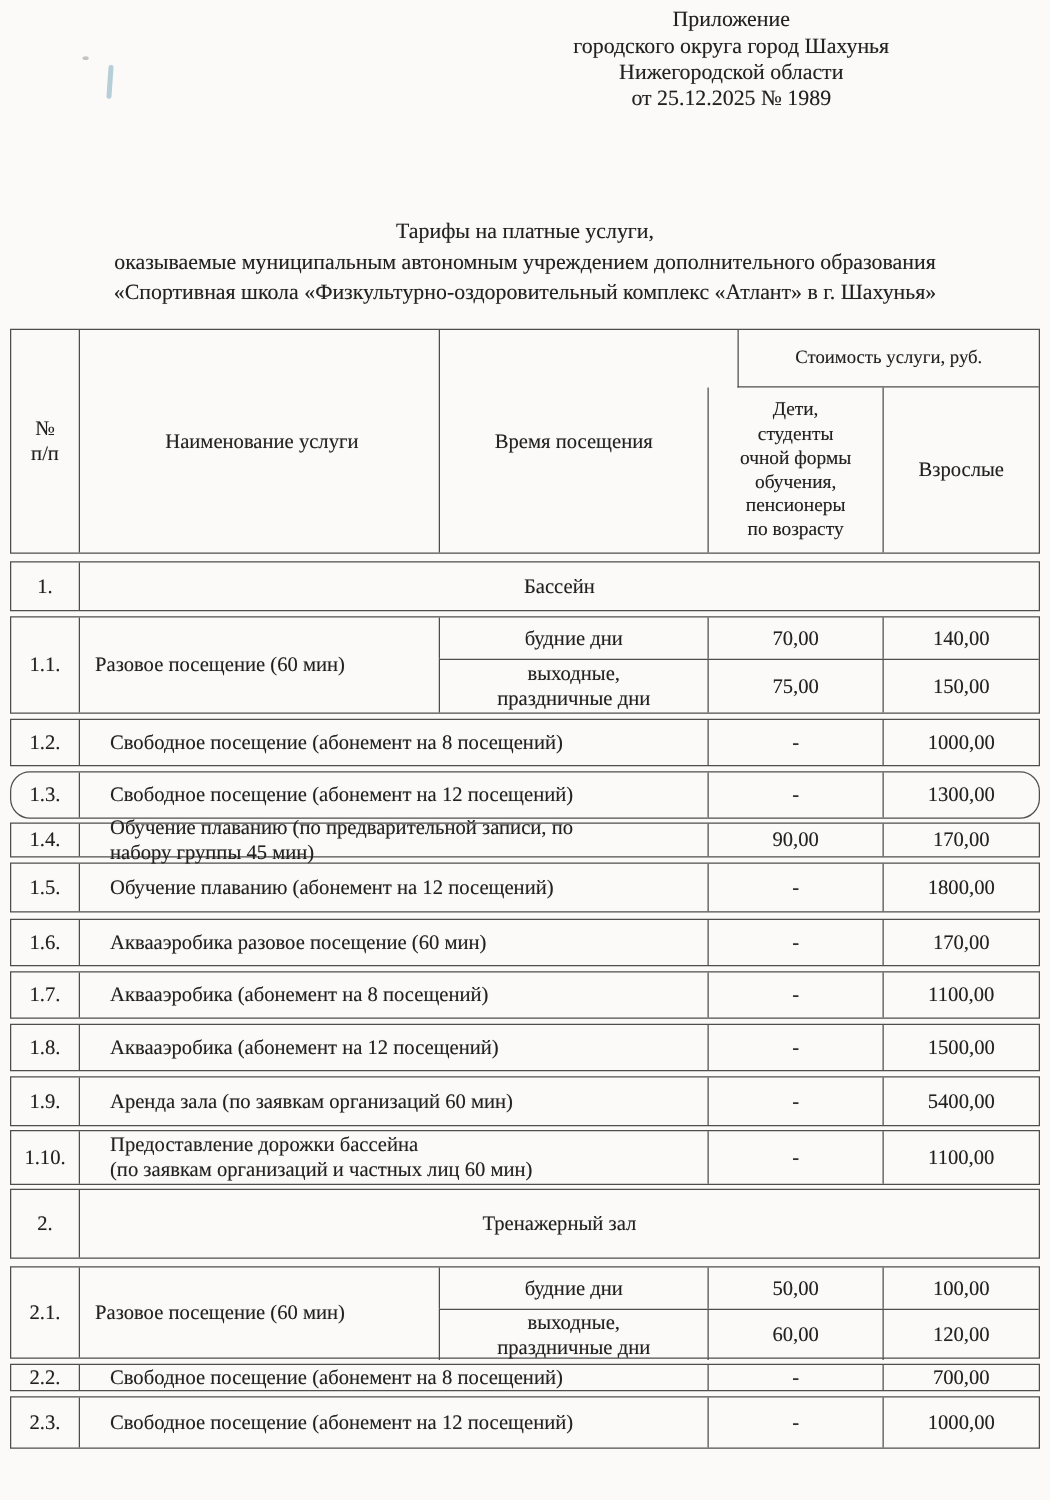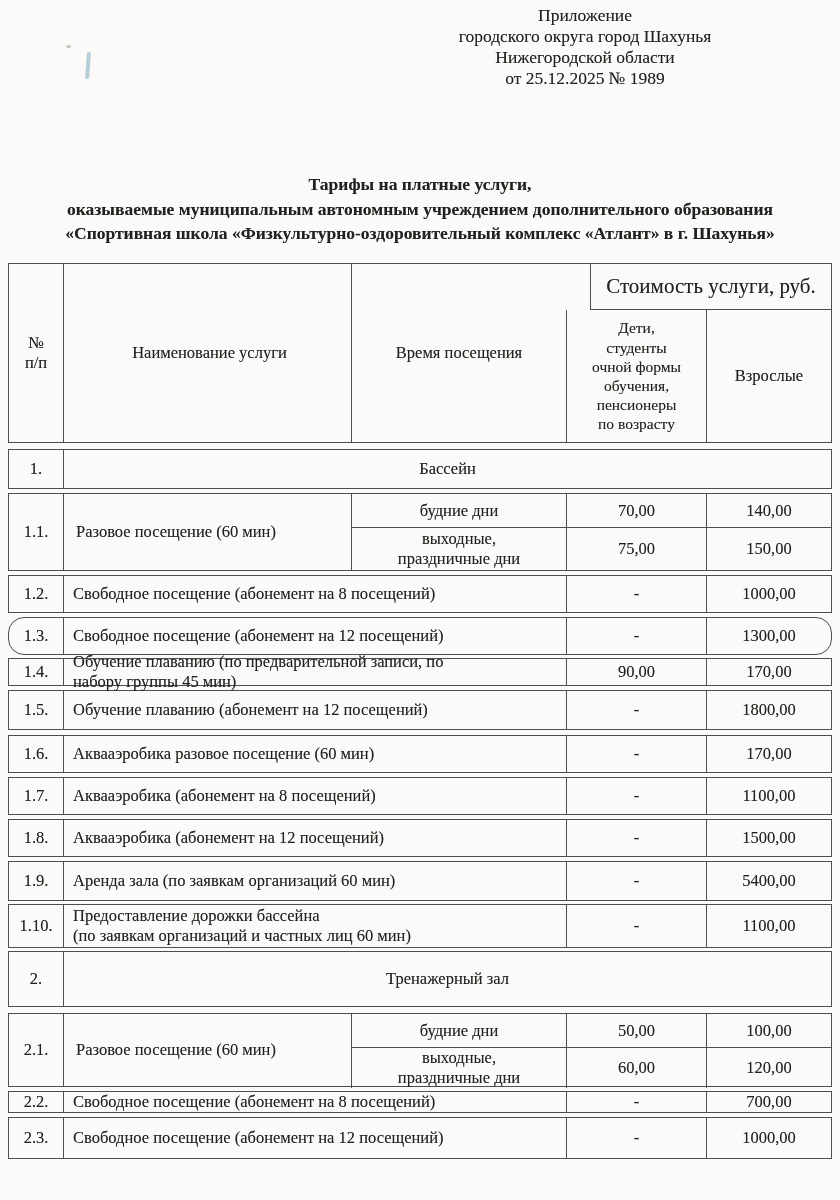--- a/index.html
+++ b/index.html
@@ -26,51 +26,51 @@
   .artifact-dot{
     position:absolute;left:66px;top:45px;width:5px;height:3px;
     background:#b9b6b2;border-radius:50%;opacity:.8;
   }
   .doc-header{
     position:absolute;top:5px;left:363px;width:444px;
     text-align:center;font-size:17.5px;line-height:21px;
   }
   .doc-title{
     position:absolute;top:172px;left:0;width:840px;
-    text-align:center;font-size:17.5px;line-height:24.5px;font-weight:bold;
+    text-align:center;font-size:17.5px;line-height:24.5px;
   }
   
   .table-wrap{position:absolute;left:8px;top:263px;width:824px;}
   .trow{
     display:flex;align-items:stretch;
     border:1px solid var(--bc);
     background:transparent;
   }
   .cell{
     display:flex;align-items:center;justify-content:center;
     text-align:center;font-size:16.5px;line-height:1.2;
     white-space:pre-line;
   }
   .c-num{flex:0 0 54px;}
   .c-name{flex:0 0 288px;border-left:1px solid var(--bc);
     justify-content:flex-start;text-align:left;padding:2px 8px 2px 12px;}
   .c-namespan{flex:0 0 503px;border-left:1px solid var(--bc);
-    justify-content:flex-start;text-align:left;padding:2px 8px 2px 9px;}
+    justify-content:flex-start;text-align:left;padding:2px 8px 2px 24px;}
   .c-time{flex:0 0 215px;border-left:1px solid var(--bc);}
   .c-kids{flex:0 0 140px;border-left:1px solid var(--bc);}
   .c-adult{flex:1;border-left:1px solid var(--bc);}
   .c-sectionspan{flex:1;border-left:1px solid var(--bc);}
   .subcols{flex:1;display:flex;flex-direction:column;}
   .subrow{display:flex;flex:1;}
   .subrow.first{border-bottom:1px solid var(--bc);}
   
   .h-header{height:180px;margin-bottom:6px;}
   .price-group{flex:1;display:flex;flex-direction:column;}
   .pg-title{height:46px;border-bottom:1px solid var(--bc);border-left:1px solid var(--bc);
-    display:flex;align-items:center;justify-content:center;font-size:21px;margin-left:24px;}
+    display:flex;align-items:center;justify-content:center;font-size:15px;margin-left:24px;}
   .pg-cols{flex:1;display:flex;}
   .pg-kids{flex:0 0 140px;border-left:1px solid var(--bc);
     display:flex;align-items:center;justify-content:center;
     font-size:15.5px;line-height:1.24;white-space:pre-line;text-align:center;}
   .pg-adult{flex:1;border-left:1px solid var(--bc);
     display:flex;align-items:center;justify-content:center;font-size:16.5px;}
   
   .row-s1{height:40px;margin-bottom:4px;}
   .row-11{height:78px;margin-bottom:4px;}
   .row-11 .subrow.first{flex:0 0 34px;}

